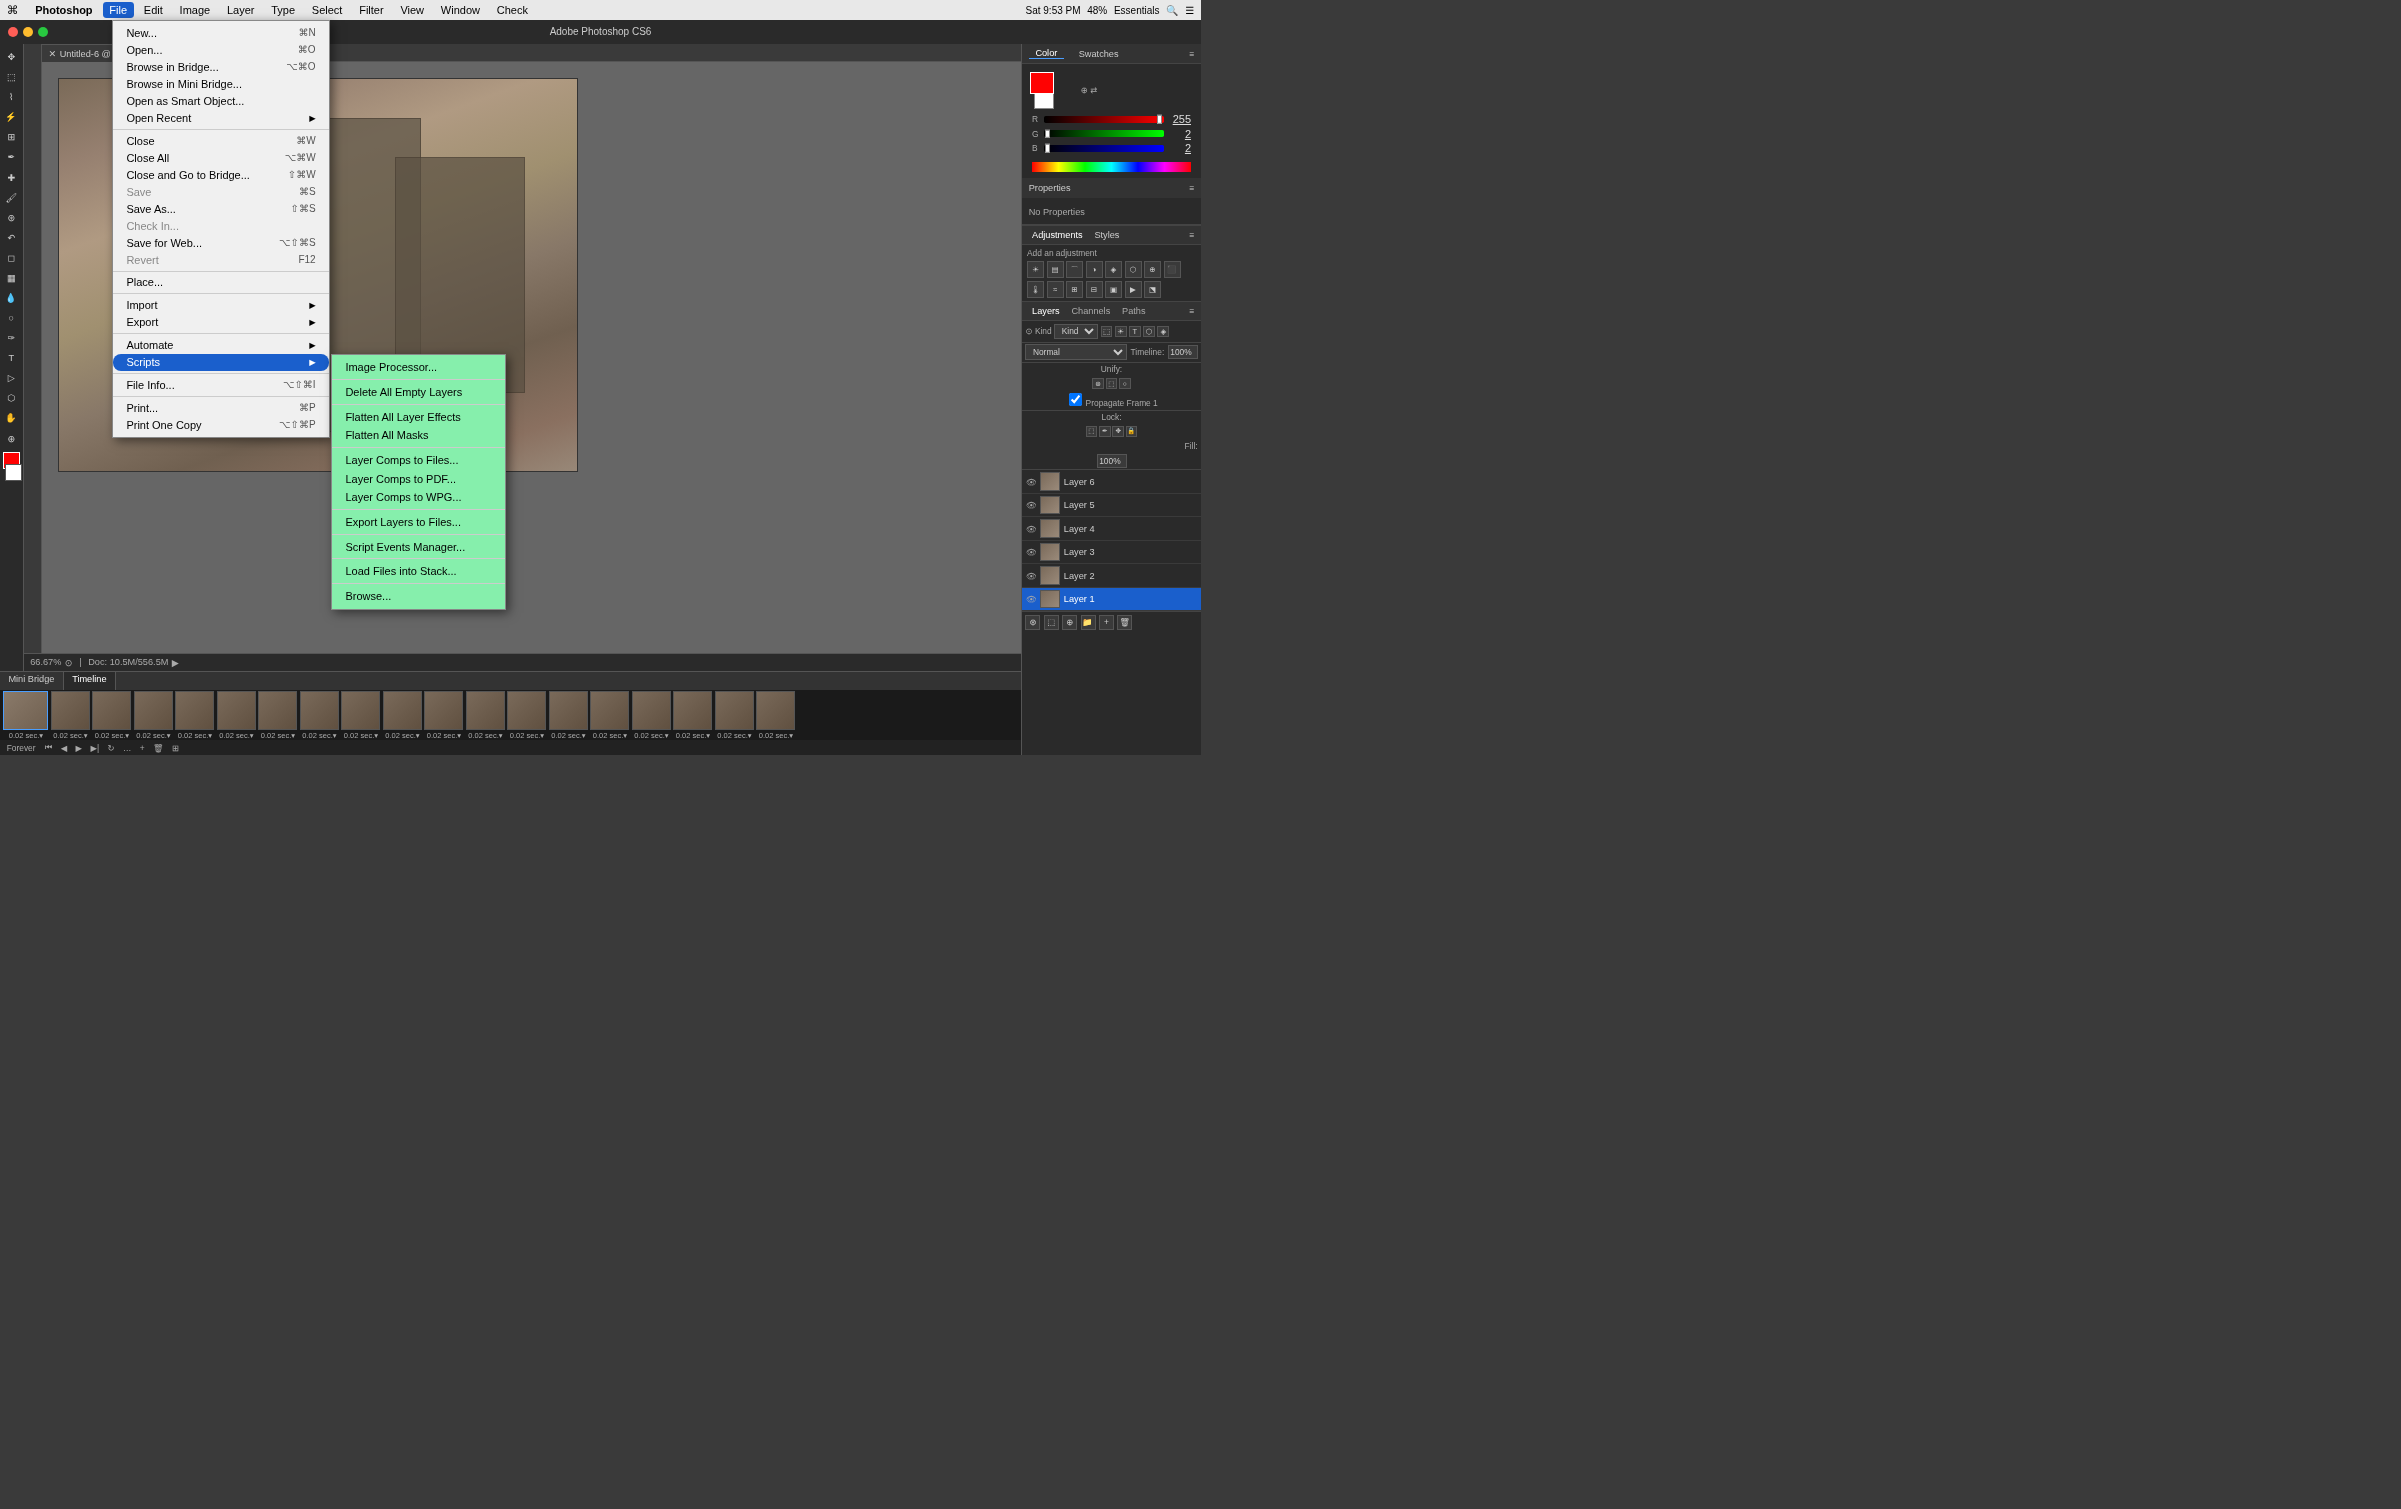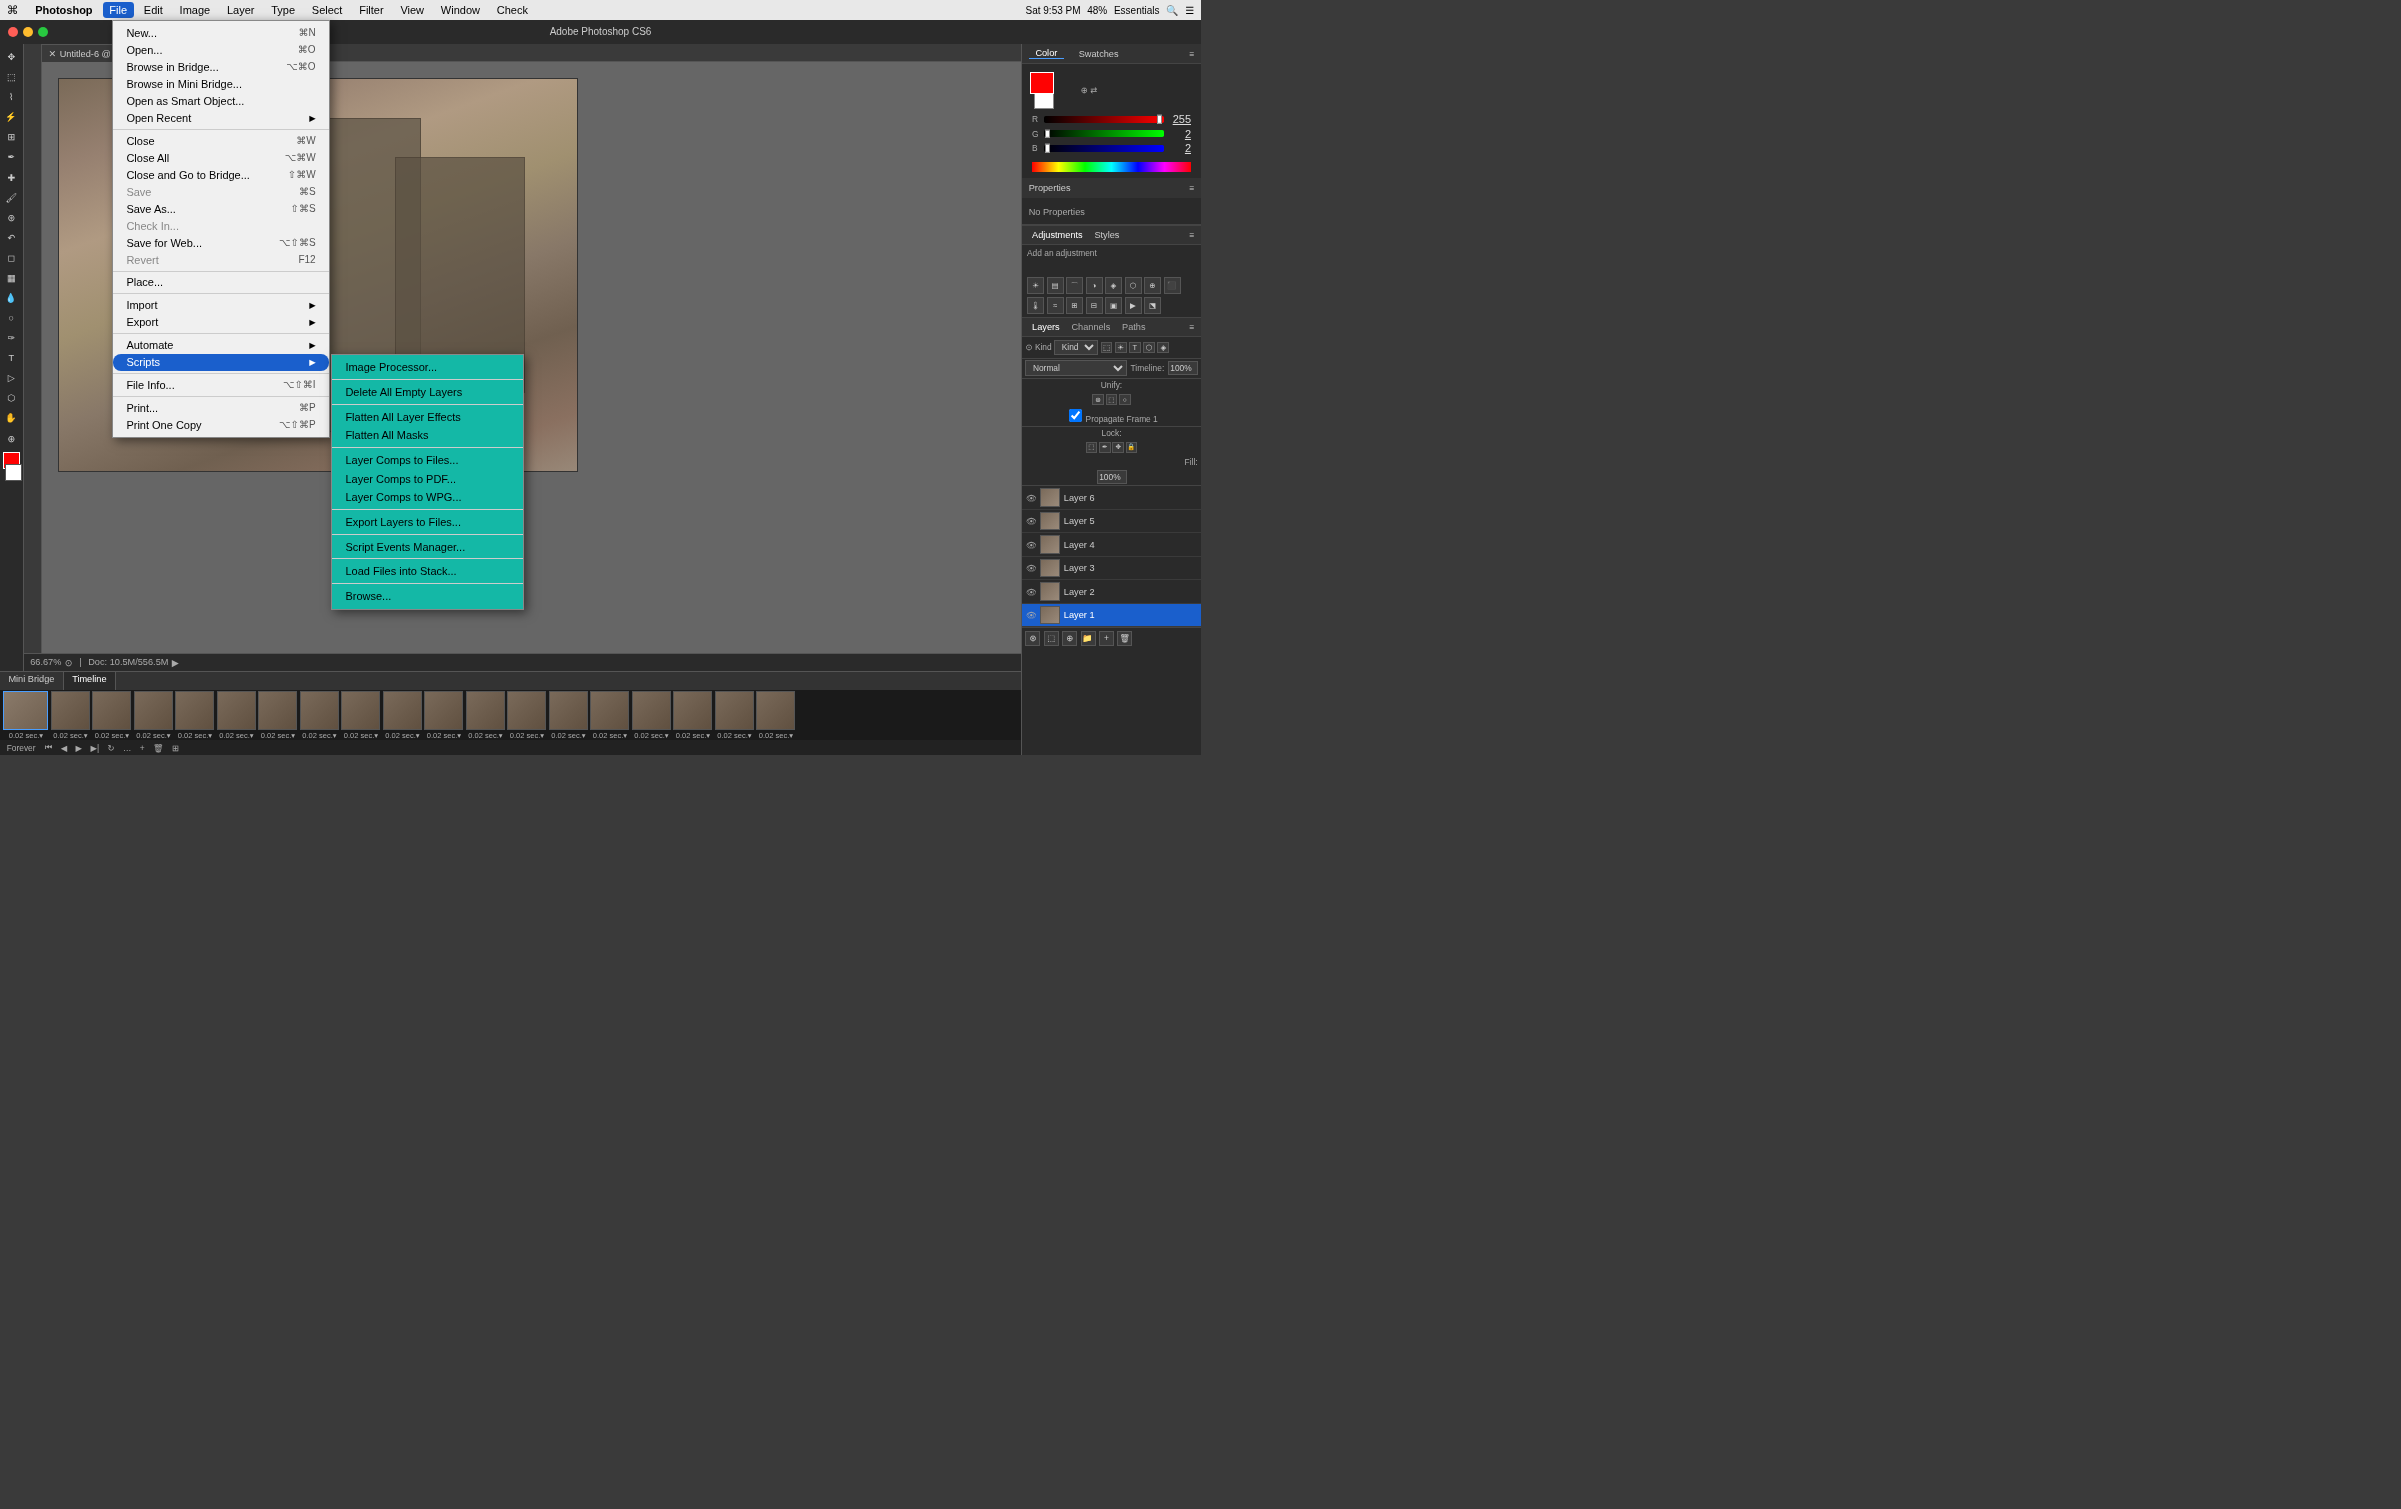--- a/index.html
+++ b/index.html
@@ -332,21 +332,21 @@
       gap: 5px;
       border-bottom: 0.8px solid #444;
       border-top: 0.8px solid #444;
     }
     .adj-tab { padding: 0 3.4px; cursor: pointer; }
     .adj-tab.active { color: #fff; }
 
     .adj-body {
       padding: 3.4px 5px;
     }
-    .adj-title { font-size: 8.4px; color: #aaa; margin-bottom: 19px; }
+    .adj-title { font-size: 8.4px; color: #aaa; margin-bottom: 3px; }
     .adj-icons {
       display: flex;
       flex-wrap: wrap;
       gap: 2.5px;
     }
     .adj-icon-btn {
       width: 17px; height: 17px;
       background: #3a3a3a;
       border: 0.8px solid #555;
       display: flex;
@@ -550,22 +550,22 @@
       height: 0.8px;
       background: #ccc;
       margin: 2.5px 0;
     }
 
     
     .scripts-submenu {
       position: absolute;
       top: 0;
       left: 218px;
-      width: 193px;
-      background: #14b8a6;
+      width: 175px;
+      background: #86efac;
       border: 0.8px solid #888;
       box-shadow: 3.4px 3.4px 10px rgba(0,0,0,0.5);
       z-index: 2001;
       padding: 3.4px 0;
     }
     .scripts-item {
       display: flex;
       align-items: center;
       padding: 3.4px 13.4px;
       font-size: 11px;

